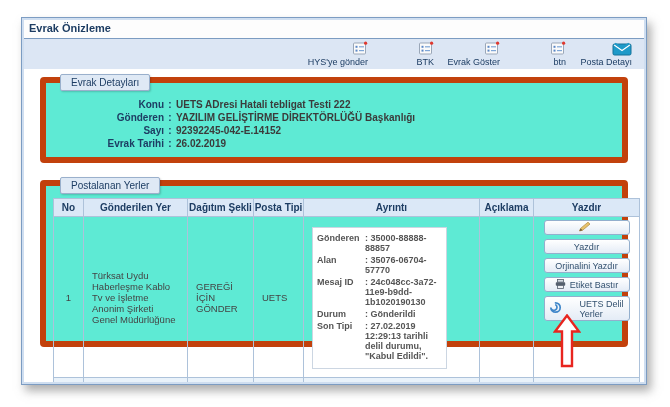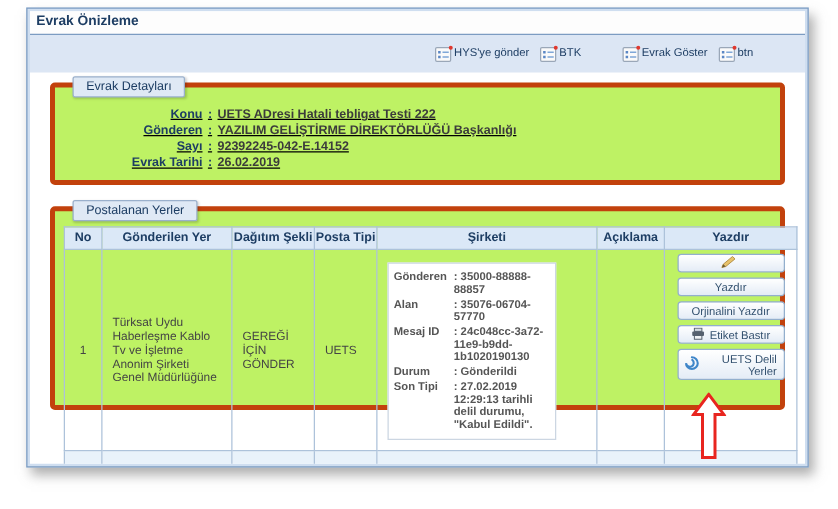--- a/index.html
+++ b/index.html
@@ -1,34 +1,34 @@
 <!DOCTYPE html>
 <html><head>
 <meta charset="utf-8">
 <style>
   html,body{margin:0;padding:0;}
   body{width:670px;height:407px;background:#fff;position:relative;overflow:hidden;
        font-family:"Liberation Sans",sans-serif;-webkit-font-smoothing:antialiased;}
-  .window{position:absolute;left:21px;top:6px;width:626px;height:368px;background:#cfdef0;
+  .window{position:absolute;left:21px;top:17px;width:626px;height:368px;background:#cfdef0;
           border:1px solid #7c9cc2;box-shadow:4px 6px 9px rgba(110,110,110,.55);
           padding:2px;box-sizing:border-box;}
   .inner{background:#fff;width:100%;height:100%;overflow:hidden;box-sizing:border-box;}
   .titlebar{height:16px;padding:2px 0 0 5px;font-size:11px;font-weight:bold;color:#1d3d63;
             background:#fdfdfd;border-bottom:1px solid #7c9cc2;}
   .toolbar{height:30px;background:#dce6f4;display:flex;justify-content:flex-end;align-items:center;
            padding-right:8px;}
-  .tool{display:flex;flex-direction:row;align-items:flex-start;min-width:58px;cursor:pointer;padding:1px 4px;}
+  .tool{display:flex;flex-direction:column;align-items:flex-end;min-width:58px;cursor:pointer;padding:1px 4px;}
   .tool svg{display:block;}
   .tlabel{font-size:9px;color:#1d3d63;margin-top:1px;white-space:nowrap;}
-  .fs{position:relative;margin:8px 16px 0 16px;border:4px solid #c2410c;border-radius:4px;background:#bef264;}
+  .fs{position:relative;margin:8px 16px 0 16px;border:6px solid #c2410c;border-radius:4px;background:#5eead4;}
   .legendtab{position:absolute;top:-9px;left:14px;background:#dfe9f5;border:1px solid #9ab0cc;
              border-radius:2px;padding:2px 10px;font-size:10px;color:#1d3d63;
              box-shadow:1px 1px 2px rgba(0,0,0,.18);}
   .fs1{height:74px;}
-  .details{padding-top:15px;text-decoration:underline;}
+  .details{padding-top:15px;}
   .drow{display:flex;line-height:13px;font-size:10px;font-weight:bold;}
   .dlabel{width:118px;text-align:right;color:#1d3d63;flex:none;}
   .dsep{width:12px;text-align:center;color:#1d3d63;flex:none;}
   .dvalue{color:#3b3b3b;}
   .fs2{margin-top:17px;height:155px;}
   table{border-collapse:collapse;margin:12px 0 0 7px;width:586px;table-layout:fixed;}
   th{background:#dbe8f7;border:1px solid #adc2da;color:#1d3d63;font-size:10px;height:17px;
      font-weight:bold;padding:0;}
   td{border:1px solid #adc2da;vertical-align:top;padding:0;font-size:9.5px;color:#444;}
   td.c-no{text-align:center;vertical-align:middle;}
@@ -38,21 +38,21 @@
   .abox{margin:10px 32px 8px 8px;background:#fff;border:1px solid #ccd6e2;padding:5px 4px;
         font-size:9px;font-weight:bold;color:#555;}
   .arow{display:flex;margin-bottom:2px;line-height:10px;}
   .alabel{width:48px;flex:none;}
   .avalue{flex:1;}
   .btncol{padding:3px 9px;display:flex;flex-direction:column;gap:4px;align-items:center;}
   .btn{width:86px;height:15px;box-sizing:border-box;display:flex;align-items:center;justify-content:center;
        gap:4px;background:linear-gradient(#ffffff,#e4ecf6);border:1px solid #93afcd;border-radius:3px;
        font-size:9px;color:#33516f;cursor:pointer;}
   .btn-tall{height:25px;}
-  .twoline{text-align:right;line-height:10px;margin-left:13px;}
+  .twoline{text-align:left;line-height:10px;margin-left:13px;}
   tr.emptyrow td{height:11px;background:#e9f2fa;}
   .red-arrow{position:absolute;left:553px;top:314px;}
 </style>
 </head>
 <body>
 
 <div class="window">
   <div class="inner">
 
     <div class="titlebar">Evrak Önizleme</div>
@@ -102,20 +102,30 @@
             <svg width="16" height="15" viewBox="0 0 16 15">
               <rect x="1.5" y="2" width="12" height="11" rx="1" fill="#fafafa" stroke="#9aa7b8"></rect>
               <rect x="3.5" y="4.8" width="2" height="2" fill="#5b87c5"></rect>
               <rect x="3.5" y="8.6" width="2" height="2" fill="#5b87c5"></rect>
               <rect x="7" y="5.2" width="5" height="1.2" fill="#7fa7d8"></rect>
               <rect x="7" y="9" width="5" height="1.2" fill="#7fa7d8"></rect>
               <circle cx="13.6" cy="2.2" r="1.6" fill="#e0382e"></circle>
             </svg>
           </span>
         <span class="tlabel">btn</span>
+      </div>
+      <div class="tool">
+        <span>
+            <svg width="20" height="15" viewBox="0 0 20 15">
+              <rect x="1" y="3" width="18" height="11" rx="1.5" fill="#1e9ac9" stroke="#15729a"></rect>
+              <polyline points="2.2,4 10,9.5 17.8,4" fill="none" stroke="#ffffff" stroke-width="1.3"></polyline>
+              <polyline points="3,2.5 10,7 17,2.5" fill="none" stroke="#1e9ac9" stroke-width="2"></polyline>
+            </svg>
+          </span>
+        <span class="tlabel">Posta Detayı</span>
       </div>
     </div>
 
     <div class="fs fs1">
       <div class="legendtab">Evrak Detayları</div>
       <div class="details">
         <div class="drow">
           <span class="dlabel">Konu</span>
           <span class="dsep">:</span>
           <span class="dvalue">UETS ADresi Hatali tebligat Testi 222</span>
@@ -149,21 +159,21 @@
           <col style="width:176px">
             <col style="width:54px">
             <col style="width:106px">
         </colgroup>
         <tbody>
             <tr>
           <th>No</th>
           <th>Gönderilen Yer</th>
           <th>Dağıtım Şekli</th>
           <th>Posta Tipi</th>
-          <th>Şirketi</th>
+          <th>Ayrıntı</th>
           <th>Açıklama</th>
           <th>Yazdır</th>
         </tr>
         <tr style="height:104px">
           <td class="c-no">1</td>
           <td class="c-yer">Türksat Uydu Haberleşme Kablo Tv ve İşletme Anonim Şirketi Genel Müdürlüğüne</td>
           <td class="c-dag">GEREĞİ İÇİN GÖNDER</td>
           <td class="c-pos">UETS</td>
           <td>
             <div class="abox">

